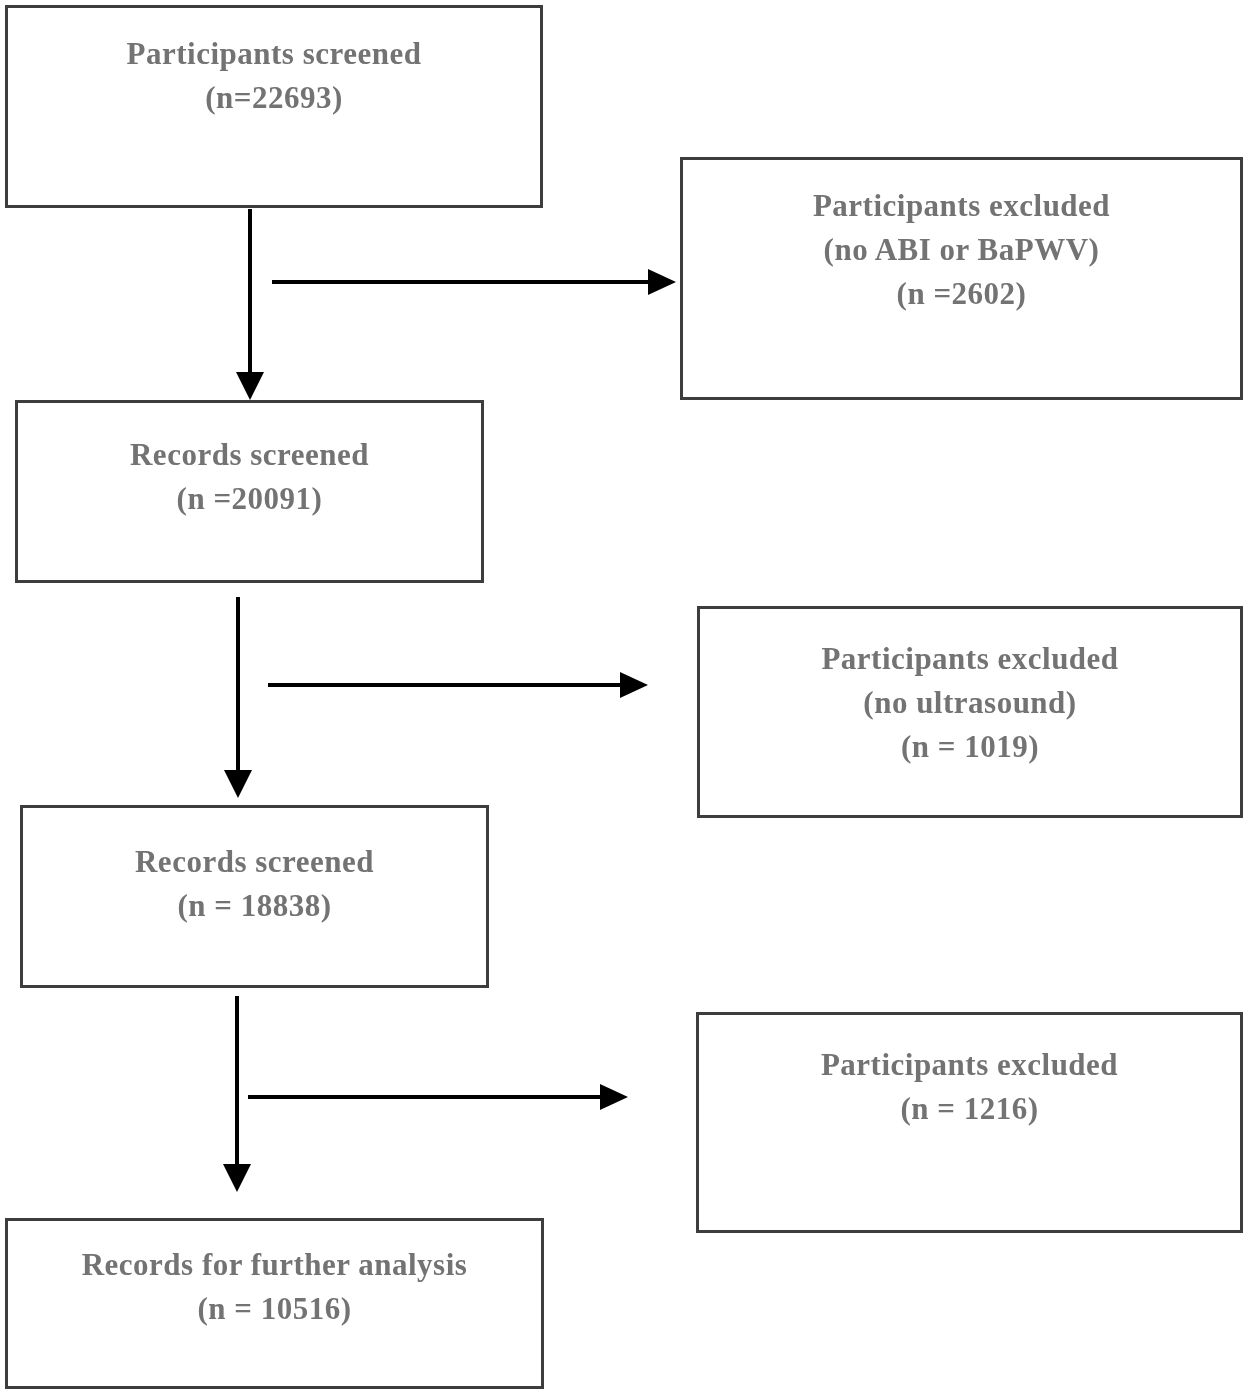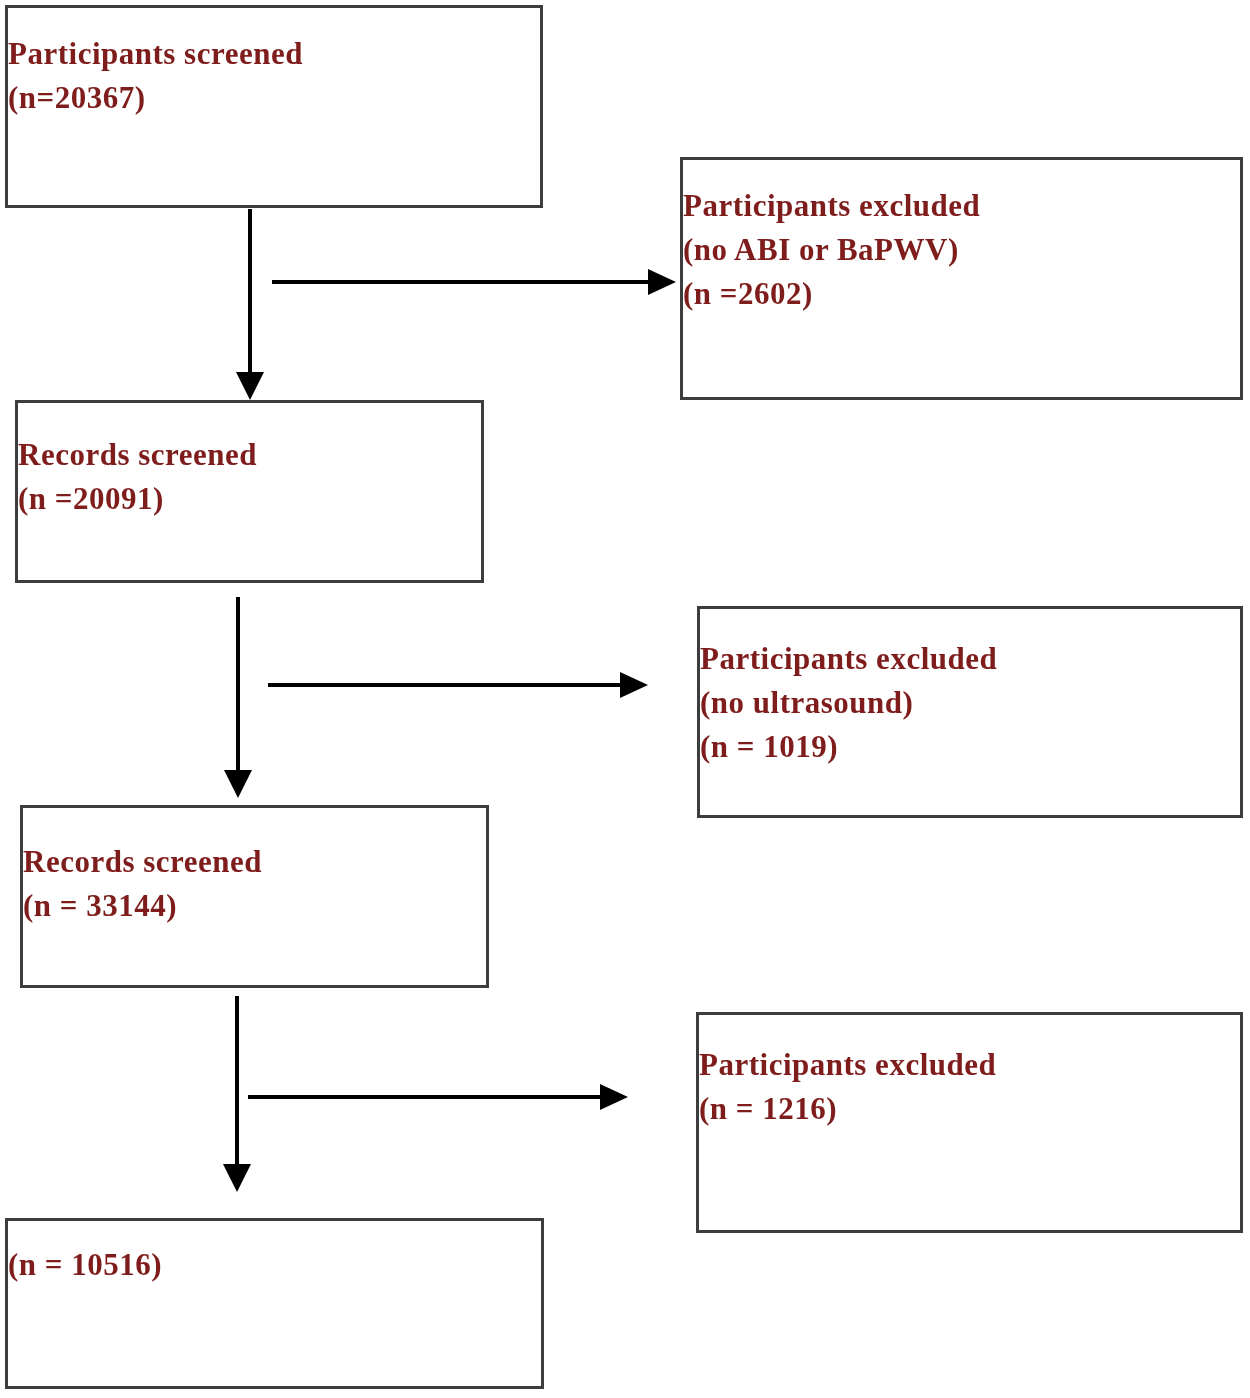--- a/index.html
+++ b/index.html
@@ -17,24 +17,25 @@
   .arrows {
     position: absolute;
     left: 0; top: 0;
     width: 1250px;
     height: 1398px;
   }
   .box {
     position: absolute;
     border: 3px solid #3d3d3d;
     background: #ffffff;
+    text-align: center;
     font-weight: bold;
     font-size: 31px;
     line-height: 1.42;
-    color: #7f1d1d;
+    color: #737373;
     letter-spacing: 0.5px;
   }
   .b-screened  { left:   5px; top:    5px; width: 538px; height: 203px; padding-top: 24px; }
   .b-excl1     { left: 680px; top:  157px; width: 563px; height: 243px; padding-top: 24px; }
   .b-records1  { left:  15px; top:  400px; width: 469px; height: 183px; padding-top: 30px; }
   .b-excl2     { left: 697px; top:  606px; width: 546px; height: 212px; padding-top: 28px; }
   .b-records2  { left:  20px; top:  805px; width: 469px; height: 183px; padding-top: 32px; }
   .b-excl3     { left: 696px; top: 1012px; width: 547px; height: 221px; padding-top: 28px; }
   .b-final     { left:   5px; top: 1218px; width: 539px; height: 171px; padding-top: 22px; }
 </style>
@@ -65,21 +66,21 @@
       <polygon points="223,1164 251,1164 237,1192" stroke="none"></polygon>
     </g>
     <g stroke="#000000" fill="#000000">
       <line x1="248" y1="1097" x2="602" y2="1097" stroke-width="4"></line>
       <polygon points="600,1084 600,1110 628,1097" stroke="none"></polygon>
     </g>
   </svg>
 
   <div class="box b-screened">
     <div>Participants screened</div>
-    <div>(n=20367)</div>
+    <div>(n=22693)</div>
   </div>
 
   <div class="box b-excl1">
     <div>Participants excluded</div>
     <div>(no ABI or BaPWV)</div>
     <div>(n =2602)</div>
   </div>
 
   <div class="box b-records1">
     <div>Records screened</div>
@@ -87,25 +88,26 @@
   </div>
 
   <div class="box b-excl2">
     <div>Participants excluded</div>
     <div>(no ultrasound)</div>
     <div>(n = 1019)</div>
   </div>
 
   <div class="box b-records2">
     <div>Records screened</div>
-    <div>(n = 33144)</div>
+    <div>(n = 18838)</div>
   </div>
 
   <div class="box b-excl3">
     <div>Participants excluded</div>
     <div>(n = 1216)</div>
   </div>
 
   <div class="box b-final">
+    <div>Records for further analysis</div>
     <div>(n = 10516)</div>
   </div>
 
 </div>
 
 </body></html>

